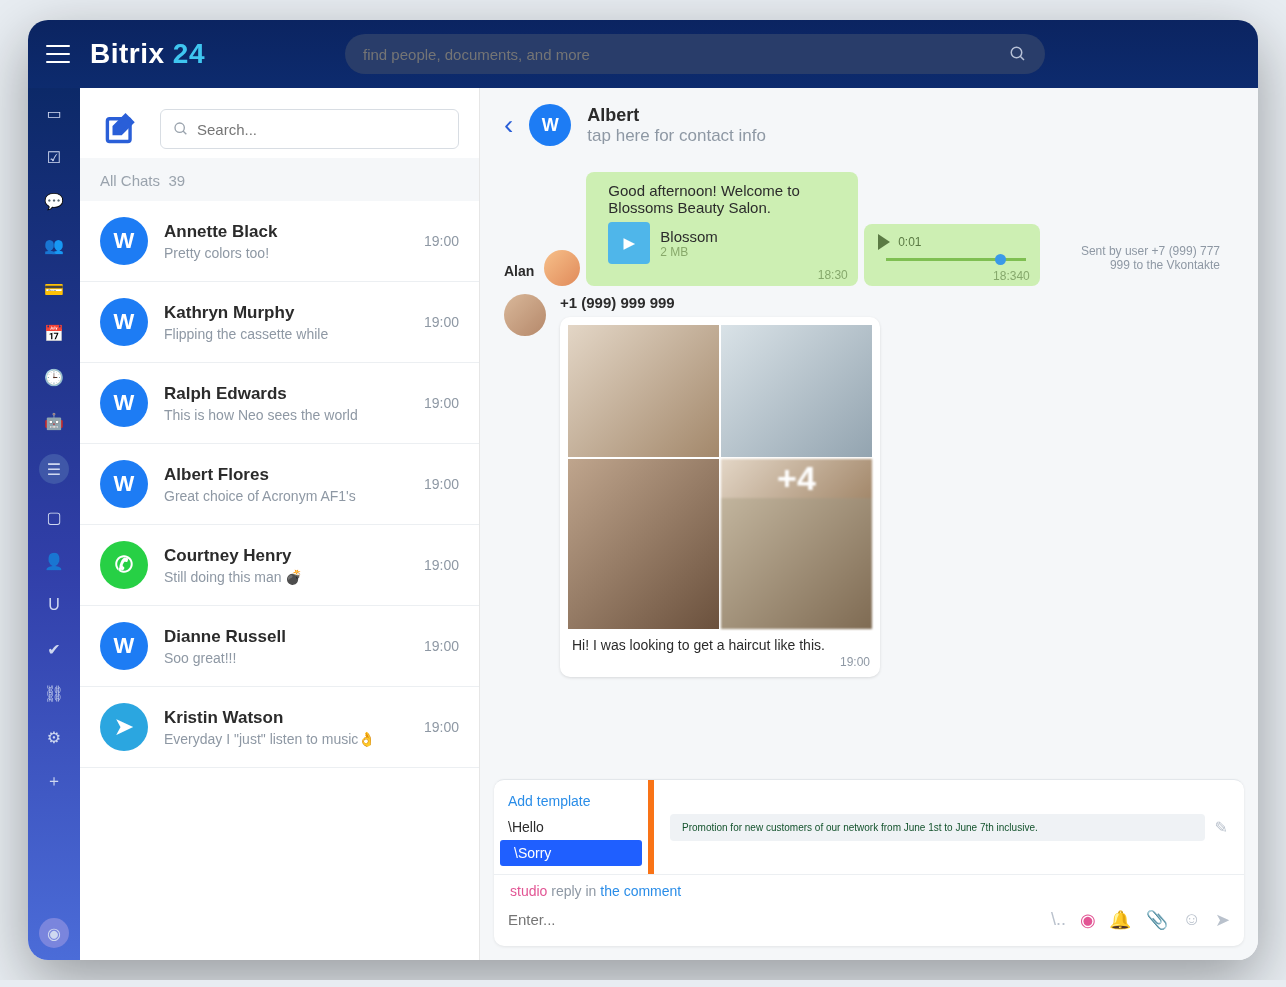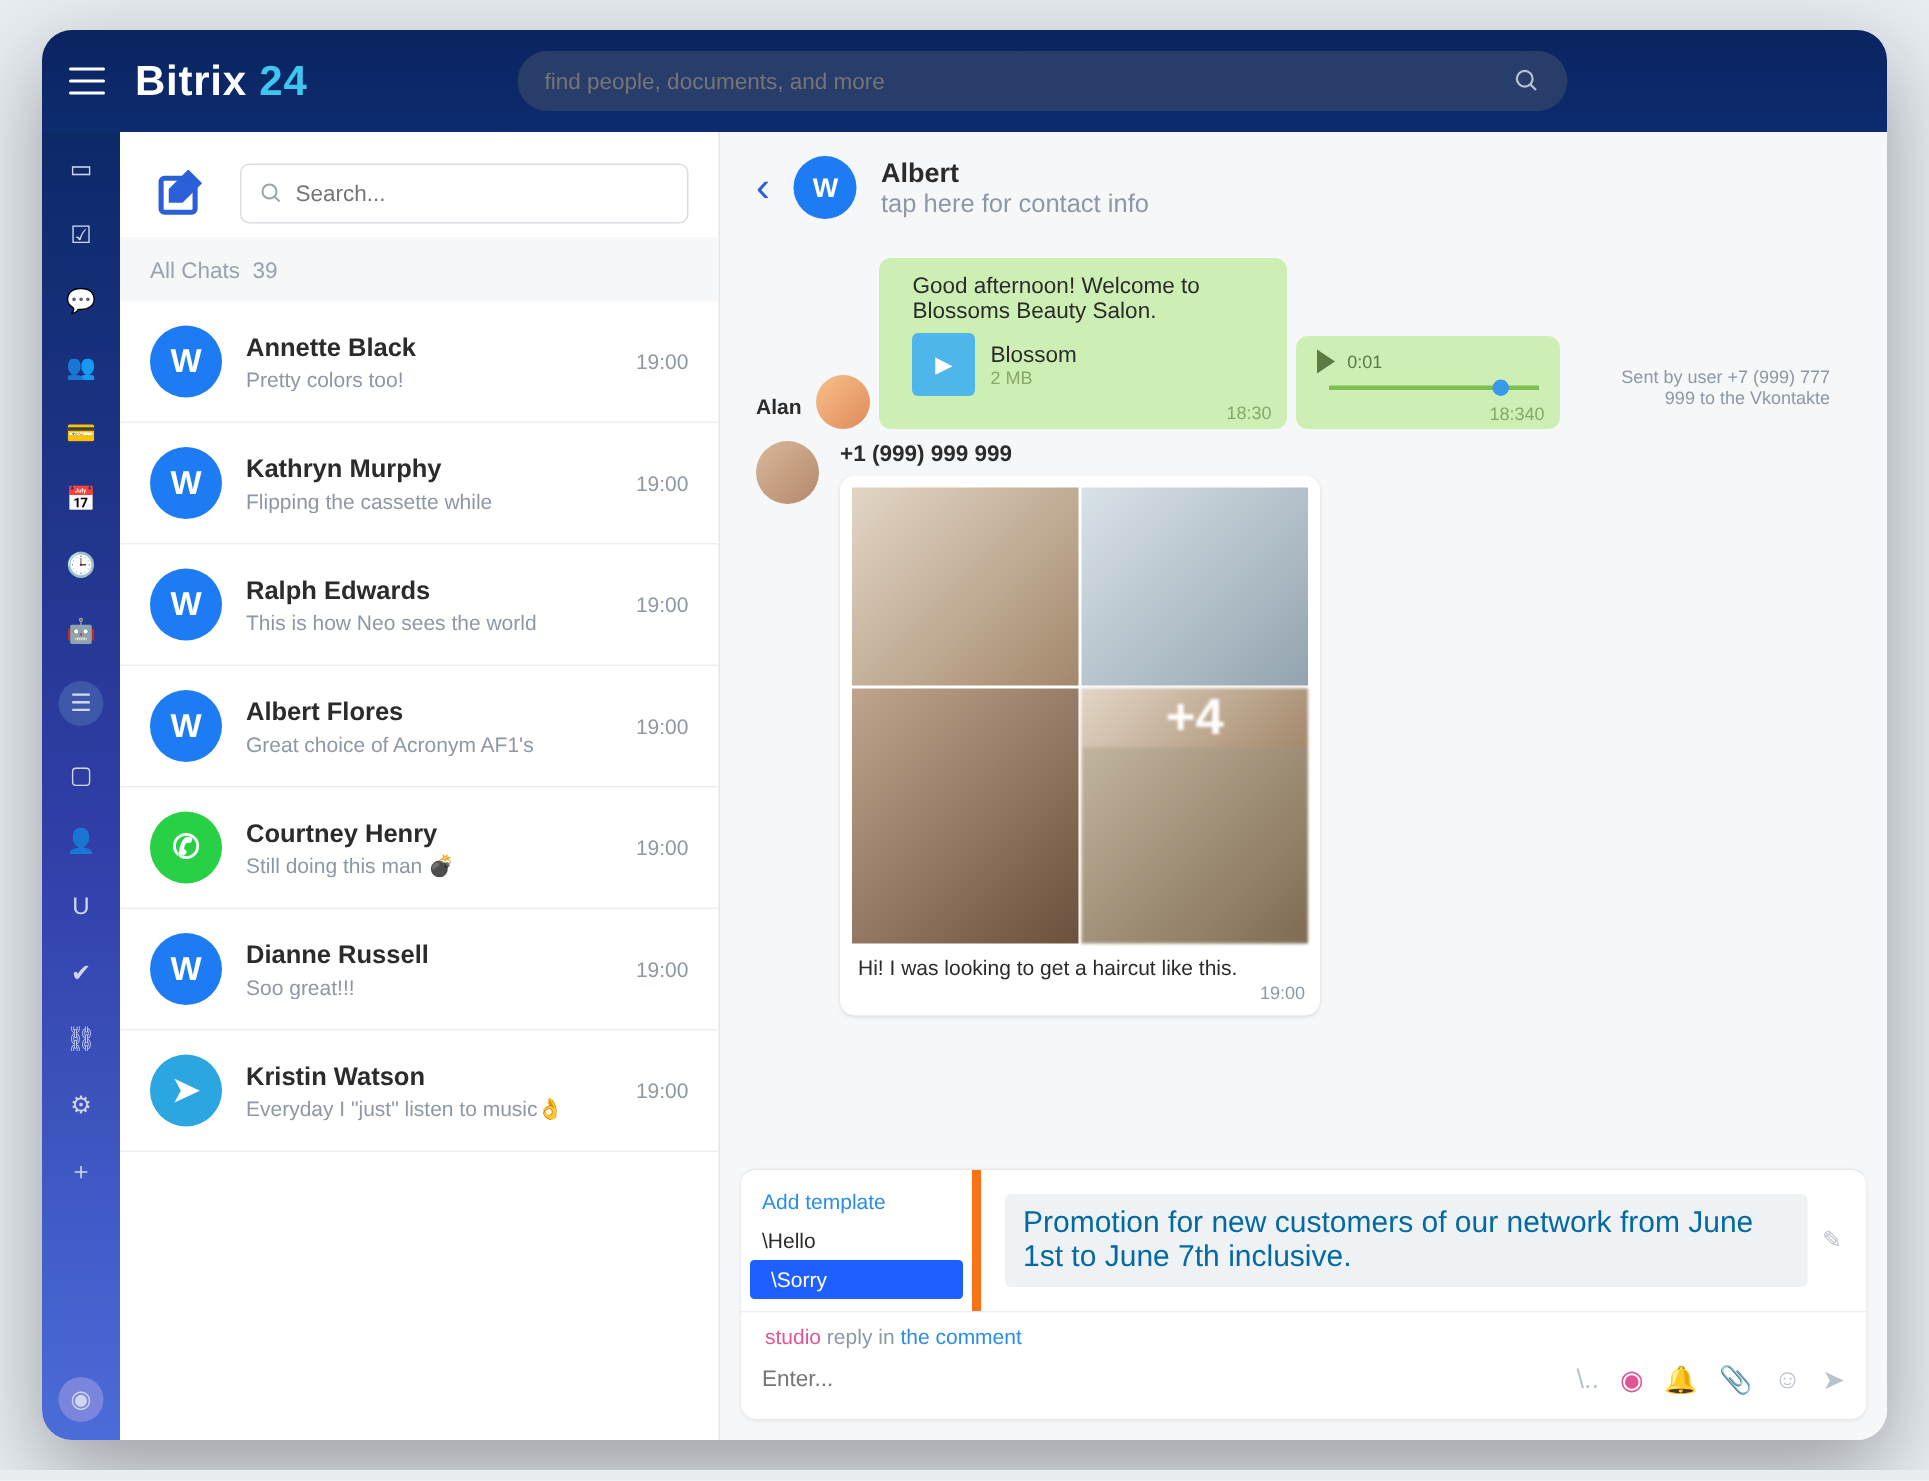--- a/index.html
+++ b/index.html
@@ -69,21 +69,21 @@
 .more-ov{position:absolute;inset:0;display:flex;align-items:center;justify-content:center;color:#fff;font-size:34px;font-weight:700;background:rgba(0,0,0,.15)}
 .bubble-w .cap{font-size:14px;color:#2b2b2b;padding:8px 4px 2px}
 .bubble-w .ts2{text-align:right;font-size:12px;color:#8e98a4;padding-right:2px}
 .composer{background:#fff;border-top:1px solid #e3e7eb;margin:0 14px 14px;border-radius:10px;box-shadow:0 1px 3px rgba(0,0,0,.08)}
 .tpl-row{display:flex;align-items:stretch;border-bottom:1px solid #eceff2}
 .tpl-left{width:160px;padding:8px 0;border-right:6px solid #f97316}
 .tpl-left .add{color:#2a8de8;font-size:14px;padding:5px 14px;cursor:pointer}
 .tpl-left .opt{font-size:14px;color:#2b2b2b;padding:5px 14px;cursor:pointer}
 .tpl-left .opt.sel{background:#1f5fff;color:#fff;border-radius:3px;margin:0 6px}
 .tpl-right{flex:1;padding:12px 16px;display:flex;align-items:center;gap:10px}
-.tpl-text{flex:1;background:#eff2f5;border-radius:4px;padding:8px 12px;font-size:20px;color:#0369a1}
+.tpl-text{flex:1;background:#eff2f5;border-radius:4px;padding:8px 12px;font-size:10px;color:#14532d}
 .pen{color:#b9c1cc;cursor:pointer}
 .reply-to{padding:8px 16px 0;font-size:14px}
 .reply-to .studio{color:#e25594}
 .reply-to .mid{color:#8e98a4}
 .reply-to .cmt{color:#2a8de8}
 .input-row{display:flex;align-items:center;padding:6px 14px 12px}
 .input-row input{flex:1;border:none;outline:none;font-size:15px;color:#555;padding:6px 0}
 .tool-ic{color:#b9c1cc;margin-left:14px;cursor:pointer;font-size:18px;display:flex;align-items:center}
 .tool-ic.eye{color:#e25594}
 </style>

